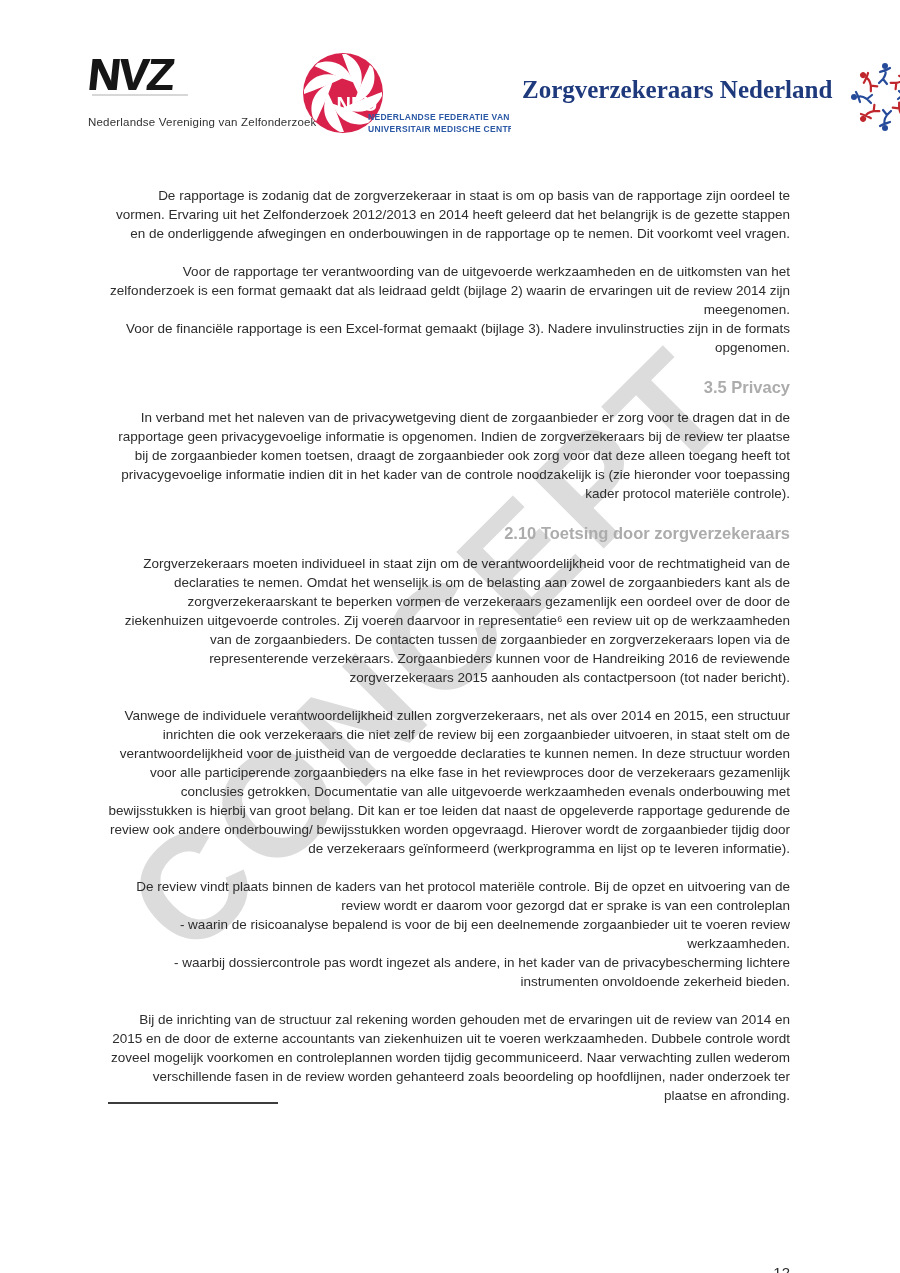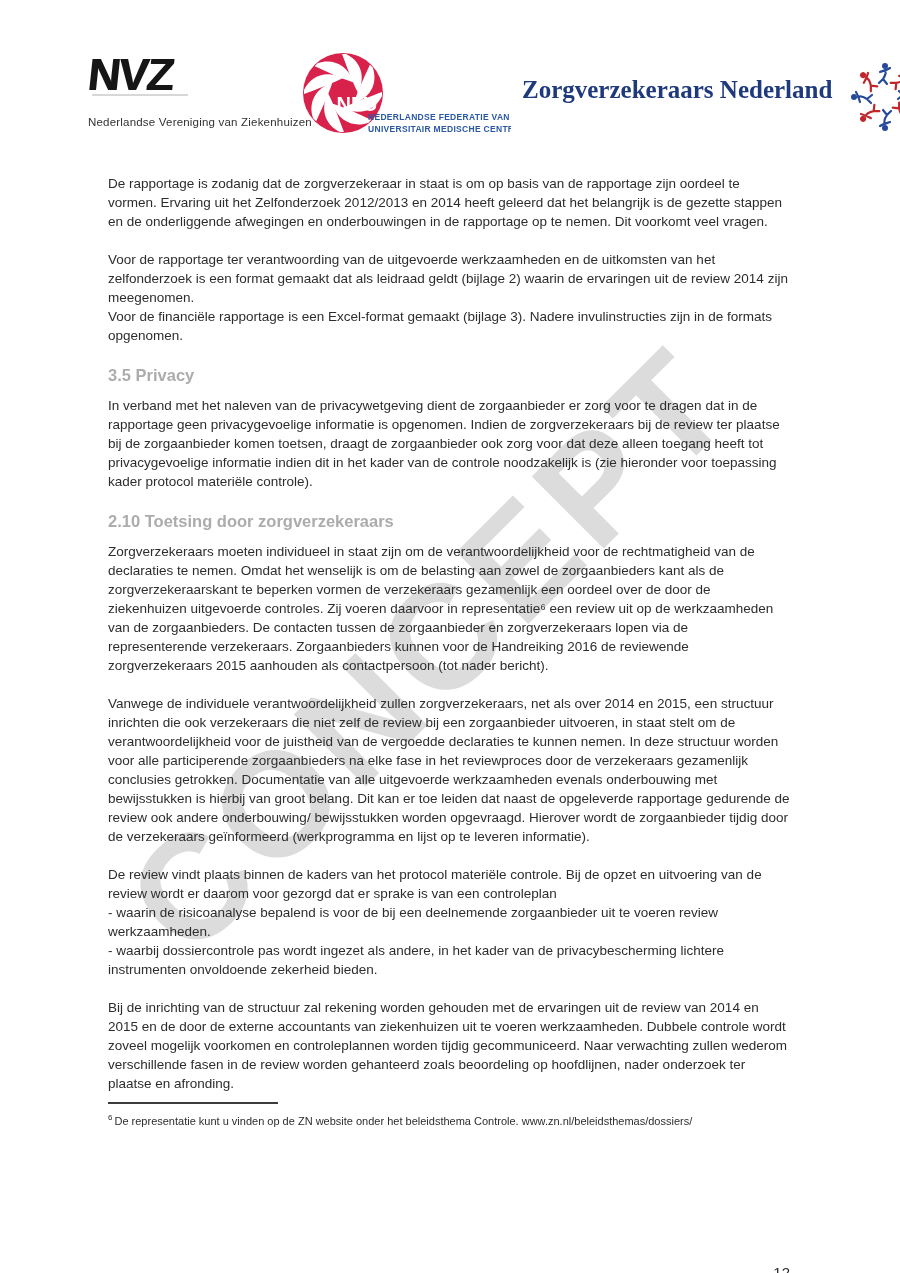--- a/index.html
+++ b/index.html
@@ -44,26 +44,27 @@
     font-family: "Liberation Serif", serif;
     font-weight: 700;
     font-size: 25px; color: #1e3a7c;
     white-space: nowrap;
     padding-top: 26px;
   }
   .zn-emblem { margin-left: 8px; }
   
   .content {
     position: absolute;
-    left: 108px; top: 174px;
+    left: 108px; top: 186px;
     width: 682px;
     z-index: 1;
     font-size: 13.5px;
     line-height: 19px;
     color: #2d2d2d;
+    text-align: right;
   }
   .content p { margin: 0 0 19px 0; white-space: pre-line; }
   .content h2 {
     margin: 9px 0 9px 0;
     font-size: 16.5px;
     line-height: 23px;
     font-weight: 700;
     color: #acacac;
   }
   
@@ -89,21 +90,21 @@
 
 <div class="page">
 
   <div class="watermark">CONCEPT</div>
 
   <header class="logos">
 
     <div class="nvz">
       <div class="nvz-mark">NVZ</div>
       <div class="nvz-rule"></div>
-      <div class="nvz-caption">Nederlandse Vereniging van Ziekenhuizen</div>
+      <div class="nvz-caption">Nederlandse Vereniging van Zelfonderzoek</div>
     </div>
 
     <div class="nfu">
       <svg width="210" height="96" viewBox="0 0 210 96">
         <g transform="translate(42,48)">
           <circle r="40" fill="#d8224c"></circle>
           <g fill="#ffffff">
             <path d="M3,-39 C16,-33 24,-18 15,0 C8,-14 4,-26 -1,-39 Z"></path>
             <path d="M3,-39 C16,-33 24,-18 15,0 C8,-14 4,-26 -1,-39 Z" transform="rotate(45)"></path>
             <path d="M3,-39 C16,-33 24,-18 15,0 C8,-14 4,-26 -1,-39 Z" transform="rotate(90)"></path>
@@ -171,19 +172,16 @@
     <h2>2.10 Toetsing door zorgverzekeraars</h2>
     <p>Zorgverzekeraars moeten individueel in staat zijn om de verantwoordelijkheid voor de rechtmatigheid van de declaraties te nemen. Omdat het wenselijk is om de belasting aan zowel de zorgaanbieders kant als de zorgverzekeraarskant te beperken vormen de verzekeraars gezamenlijk een oordeel over de door de ziekenhuizen uitgevoerde controles. Zij voeren daarvoor in representatie⁶ een review uit op de werkzaamheden van de zorgaanbieders. De contacten tussen de zorgaanbieder en zorgverzekeraars lopen via de representerende verzekeraars. Zorgaanbieders kunnen voor de Handreiking 2016 de reviewende zorgverzekeraars 2015 aanhouden als contactpersoon (tot nader bericht).</p>
     <p>Vanwege de individuele verantwoordelijkheid zullen zorgverzekeraars, net als over 2014 en 2015, een structuur inrichten die ook verzekeraars die niet zelf de review bij een zorgaanbieder uitvoeren, in staat stelt om de verantwoordelijkheid voor de juistheid van de vergoedde declaraties te kunnen nemen. In deze structuur worden voor alle participerende zorgaanbieders na elke fase in het reviewproces door de verzekeraars gezamenlijk conclusies getrokken. Documentatie van alle uitgevoerde werkzaamheden evenals onderbouwing met bewijsstukken is hierbij van groot belang. Dit kan er toe leiden dat naast de opgeleverde rapportage gedurende de review ook andere onderbouwing/ bewijsstukken worden opgevraagd. Hierover wordt de zorgaanbieder tijdig door de verzekeraars geïnformeerd (werkprogramma en lijst op te leveren informatie).</p>
     <p>De review vindt plaats binnen de kaders van het protocol materiële controle. Bij de opzet en uitvoering van de review wordt er daarom voor gezorgd dat er sprake is van een controleplan
 - waarin de risicoanalyse bepalend is voor de bij een deelnemende zorgaanbieder uit te voeren review werkzaamheden.
 - waarbij dossiercontrole pas wordt ingezet als andere, in het kader van de privacybescherming lichtere instrumenten onvoldoende zekerheid bieden.</p>
     <p>Bij de inrichting van de structuur zal rekening worden gehouden met de ervaringen uit de review van 2014 en 2015 en de door de externe accountants van ziekenhuizen uit te voeren werkzaamheden. Dubbele controle wordt zoveel mogelijk voorkomen en controleplannen worden tijdig gecommuniceerd. Naar verwachting zullen wederom verschillende fasen in de review worden gehanteerd zoals beoordeling op hoofdlijnen, nader onderzoek ter plaatse en afronding.</p>
   </main>
 
   <div class="footnote-rule"></div>
-  <div class="footnote">
-    <sup>6</sup><span>De representatie kunt u vinden op de ZN website onder het beleidsthema Controle. www.zn.nl/beleidsthemas/dossiers/</span>
-  </div>
 
   <div class="page-number">12</div>
 
 </div>
 
 </body></html>

